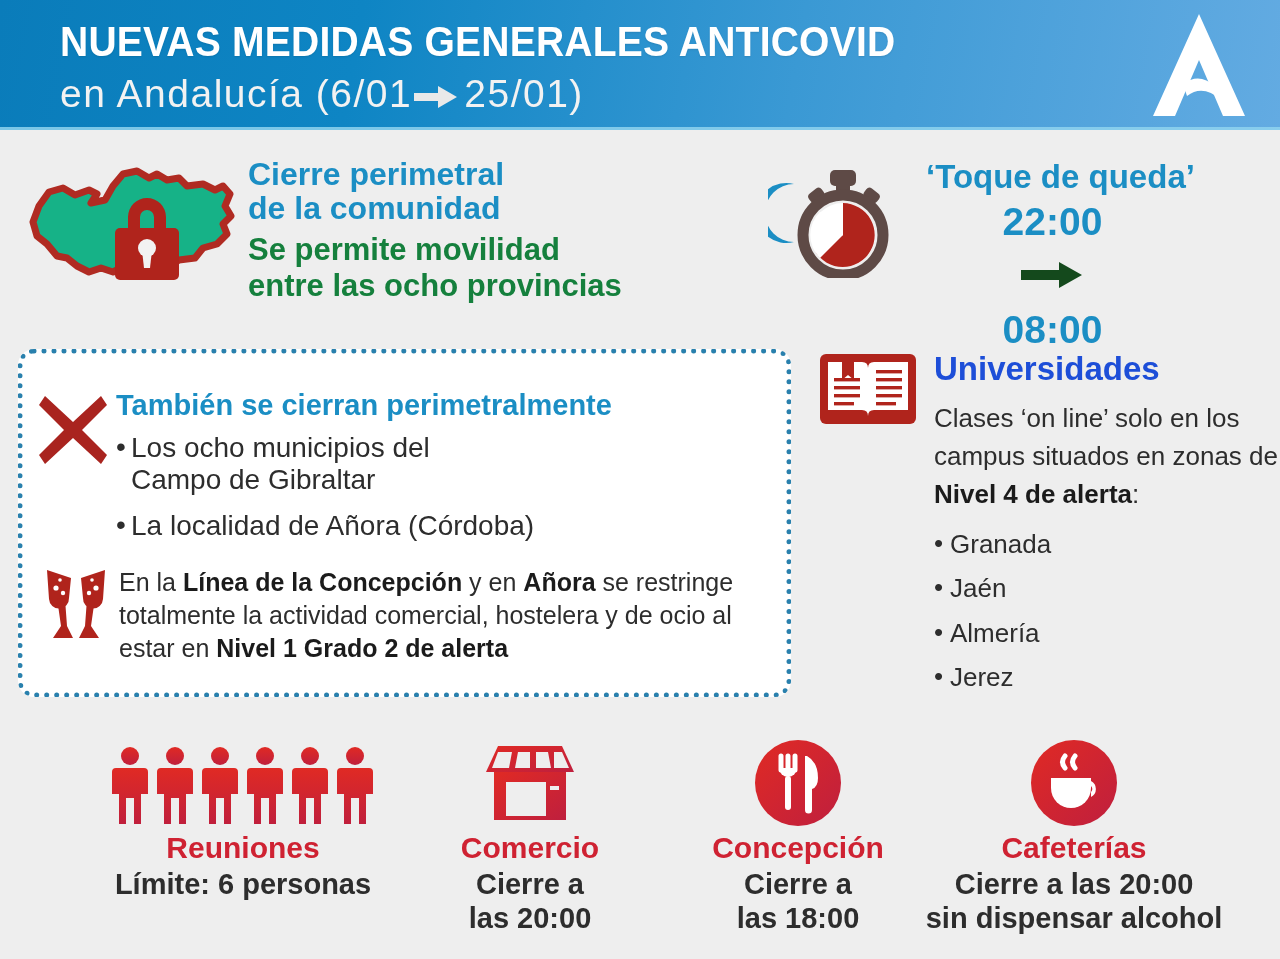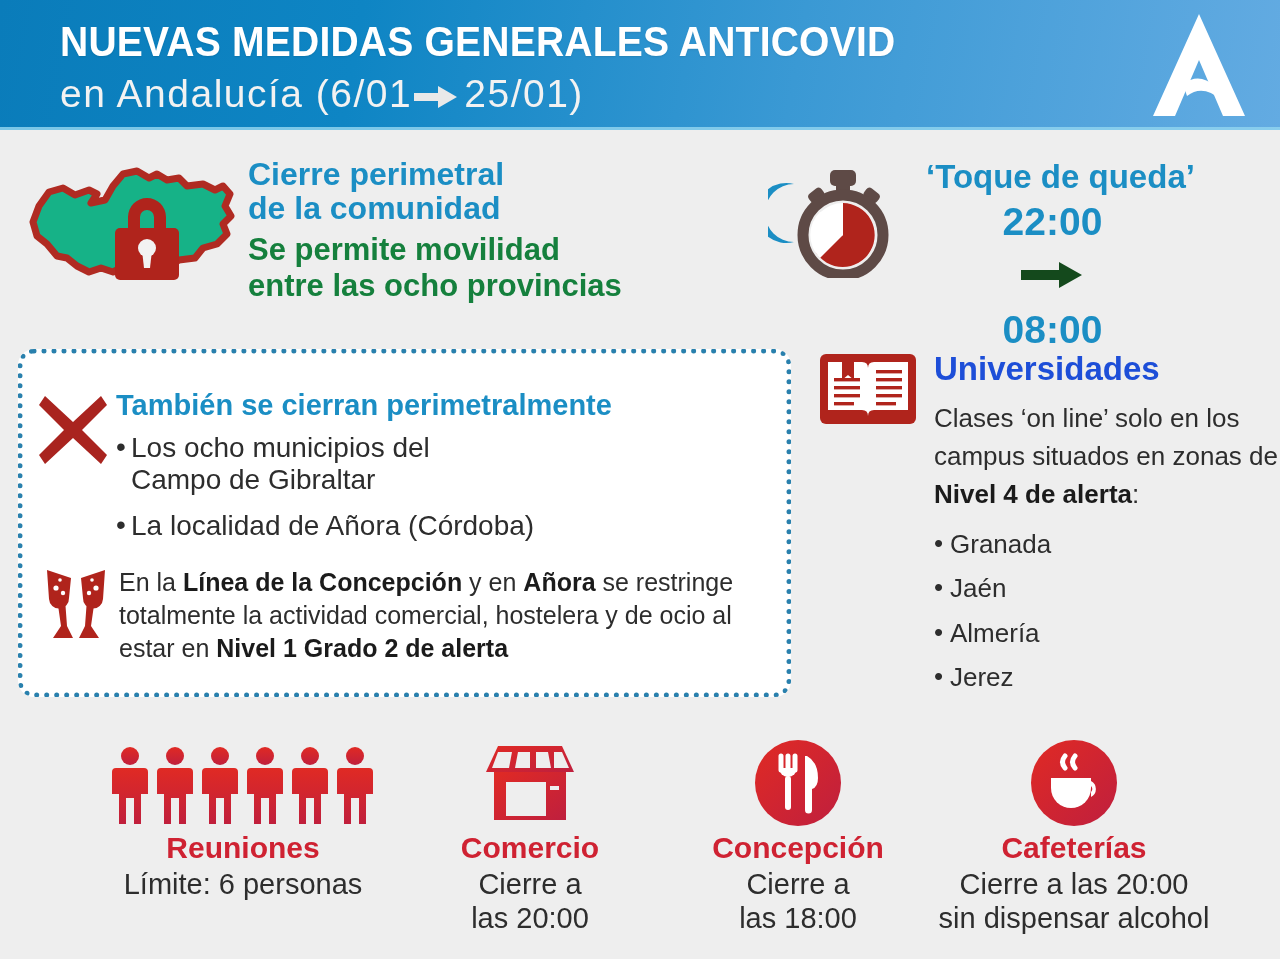--- a/index.html
+++ b/index.html
@@ -278,20 +278,21 @@
     color: #cf2232;
     margin-top: 6px;
     line-height: 1.05;
   }
   .bcol-sub {
     font-size: 29px;
     color: #2d2d2d;
     line-height: 1.18;
     margin-top: 3px;
     white-space: pre-line;
+    font-weight: bold;
   }
 
   #col-reuniones { left: 78px;  width: 330px; }
   #col-comercio  { left: 432px; width: 196px; }
   #col-hosteleria{ left: 690px; width: 216px; }
   #col-cafeterias{ left: 909px; width: 330px; }
 </style>
 </head>
 <body>
 

